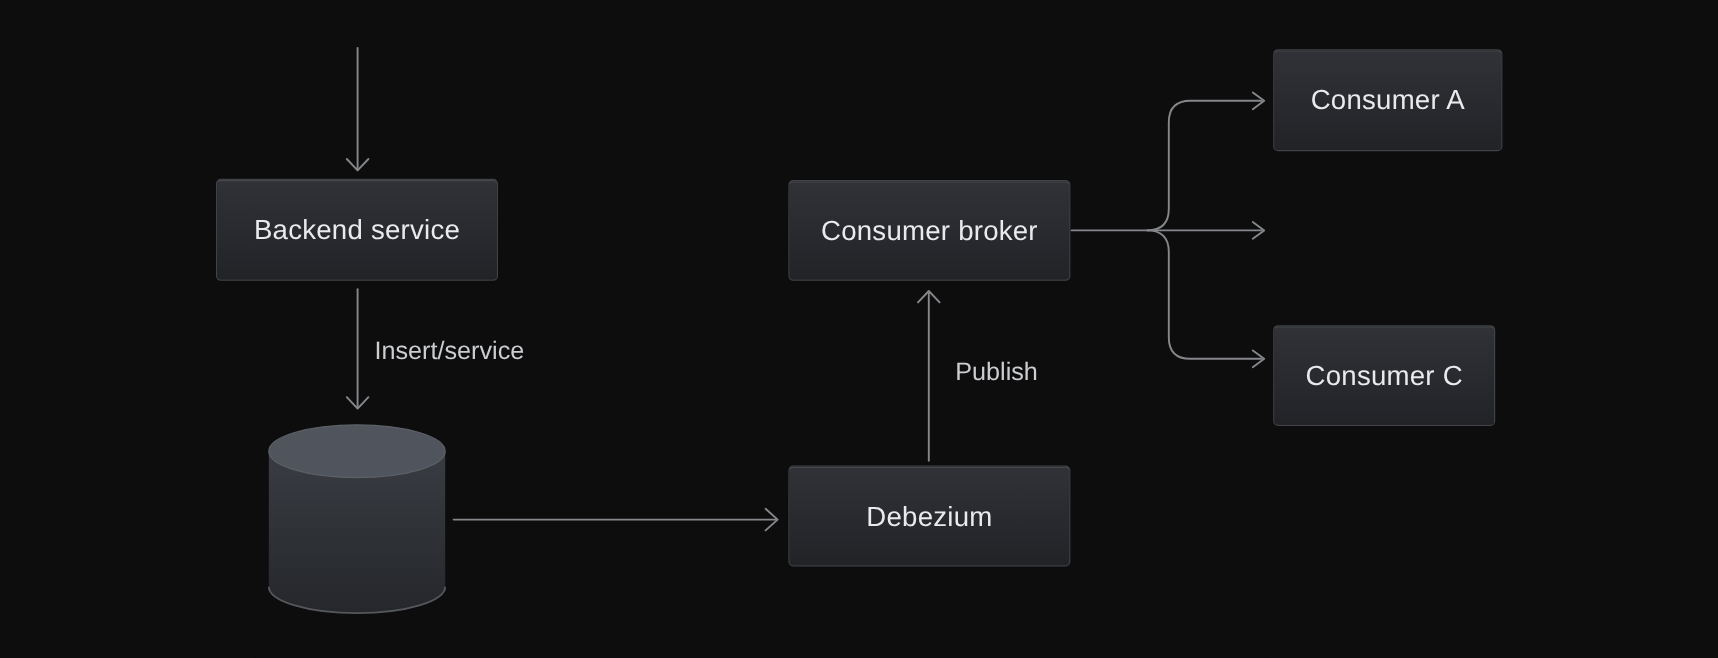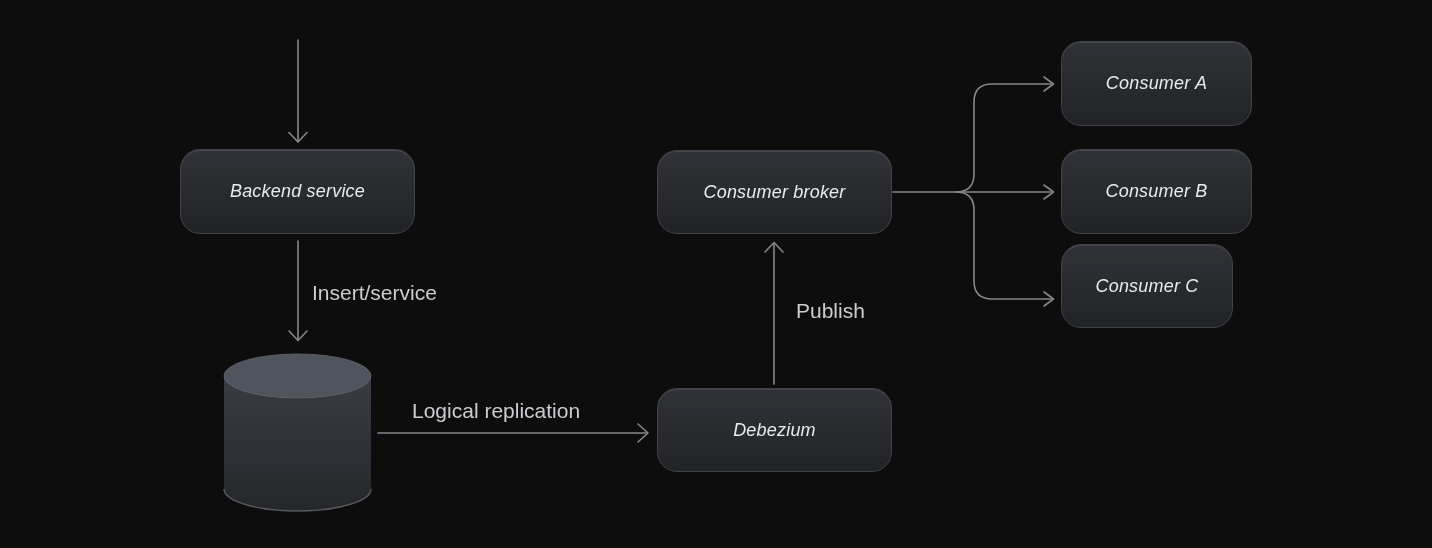--- a/index.html
+++ b/index.html
@@ -17,39 +17,38 @@
   }
   .edges-svg {
     position: absolute;
     left: 0;
     top: 0;
     width: 1432px;
     height: 548px;
   }
   .node {
     position: absolute;
-    border-radius: 20px;
+    border-radius: 4px;
     background: linear-gradient(180deg, #303237 0%, #212327 100%);
     border: 1px solid #3f4246;
     box-shadow: inset 0 1px 0 rgba(255,255,255,0.10);
     color: #e9eaec;
-    font-size: 18px;
+    font-size: 23px;
     display: flex;
     align-items: center;
     justify-content: center;
     letter-spacing: 0.2px;
     box-sizing: border-box;
-    font-style: italic;
   }
   .node-backend    { left: 180px;  top: 149px; width: 235px; height: 85px; }
   .node-broker     { left: 657px;  top: 150px; width: 235px; height: 84px; }
   .node-debezium   { left: 657px;  top: 388px; width: 235px; height: 84px; text-align: center; }
   .node-consumer-a { left: 1061px; top: 41px;  width: 191px; height: 85px; }
   .node-consumer-b { left: 1061px; top: 149px; width: 191px; height: 85px; }
-  .node-consumer-c { left: 1061px; top: 244px; width: 172px; height: 84px; }
+  .node-consumer-c { left: 1061px; top: 271px; width: 185px; height: 84px; }
   .edge-label {
     position: absolute;
     color: #cbcdd0;
     font-size: 21px;
     white-space: nowrap;
   }
   .label-insert-update       { left: 312px; top: 281px; }
   .label-logical-replication { left: 412px; top: 399px; }
   .label-publish             { left: 796px; top: 299px; }
 </style>
@@ -106,23 +105,21 @@
   </svg>
 
   <div class="node node-backend">Backend service</div>
 
   <div class="node node-broker">Consumer broker</div>
 
   <div class="node node-debezium">Debezium</div>
 
   <div class="node node-consumer-a">Consumer A</div>
 
-  <div class="node node-consumer-b">Consumer B</div>
 
   <div class="node node-consumer-c">Consumer C</div>
 
   <div class="edge-label label-insert-update">Insert/service</div>
 
-  <div class="edge-label label-logical-replication">Logical replication</div>
 
   <div class="edge-label label-publish">Publish</div>
 
 </div>
 
 </body></html>

